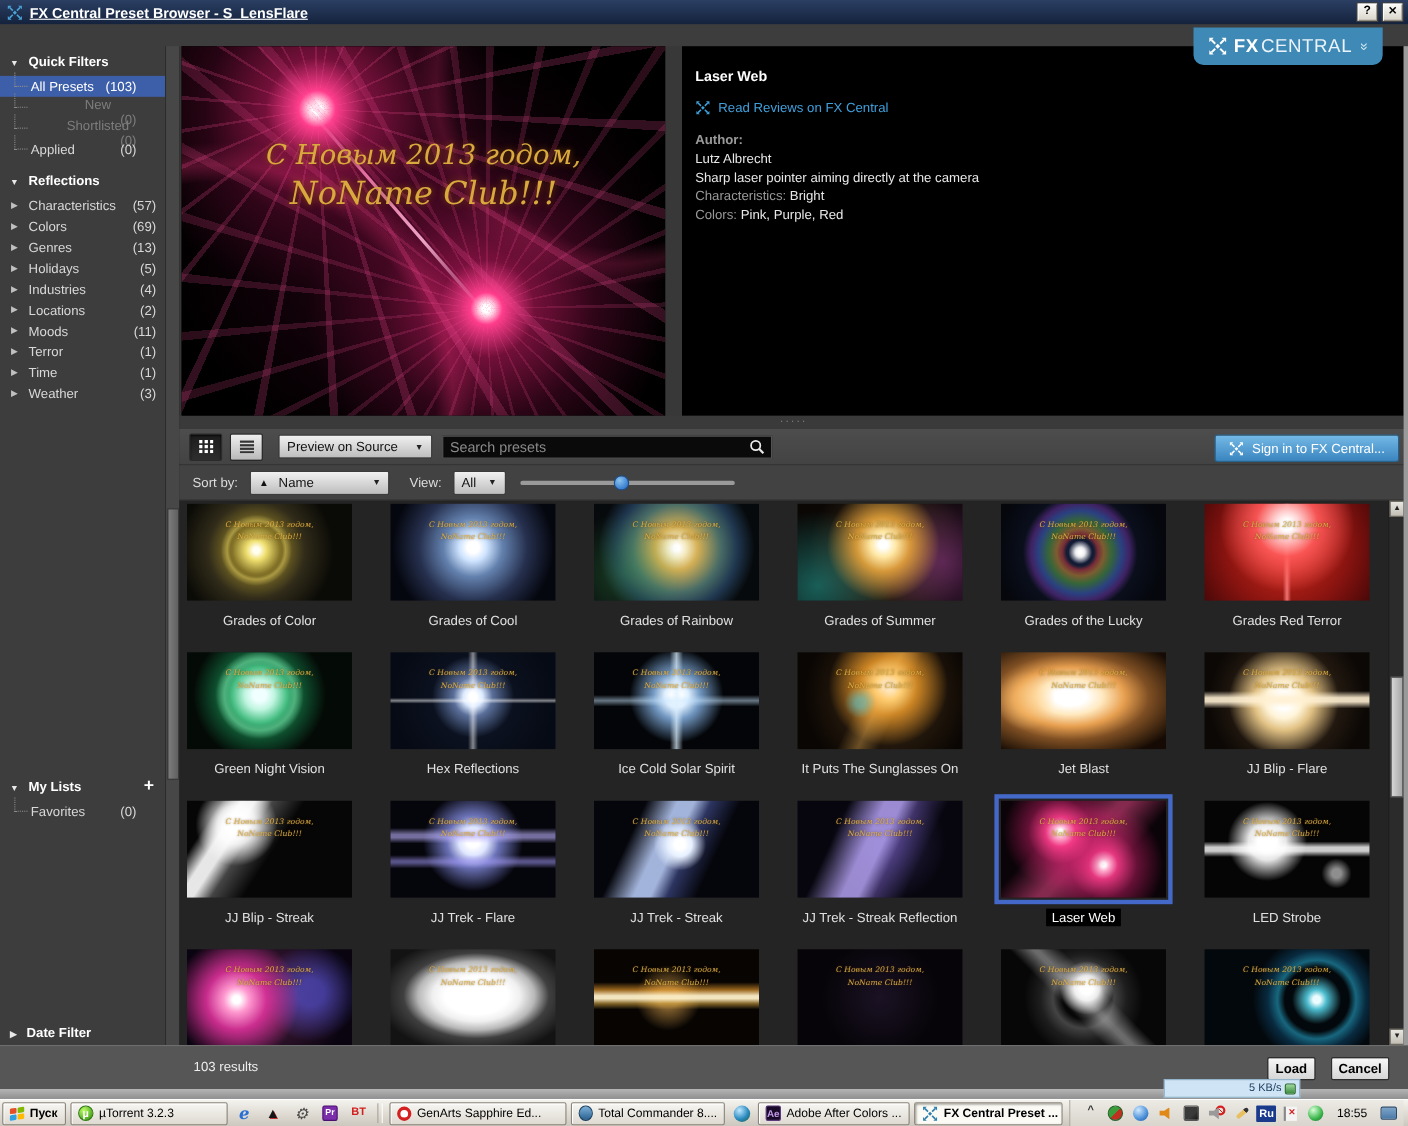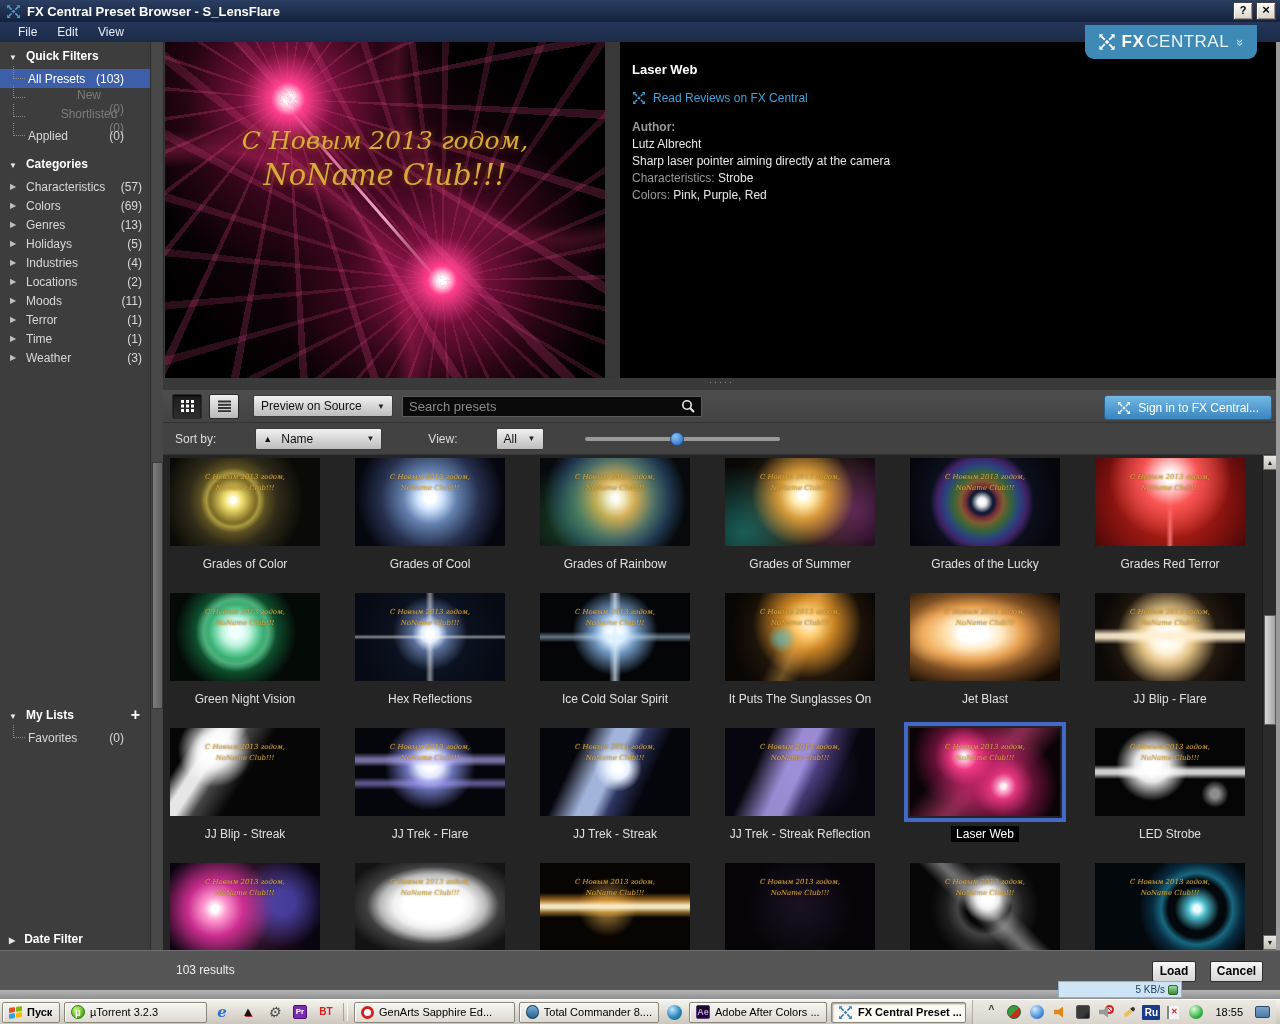--- a/index.html
+++ b/index.html
@@ -2,21 +2,21 @@
 <html><head>
 <meta charset="utf-8">
 <style>
   html,body{margin:0;padding:0;background:#222;}
   .page{position:relative;width:1280px;height:1024px;background:#3d3d3d;overflow:hidden;
         font-family:"Liberation Sans",sans-serif;cursor:default;}
   
   .titlebar{position:absolute;left:0;top:0;width:1280px;height:22px;
             background:linear-gradient(#2b3f63,#14223c);display:flex;align-items:center;padding:0 4px;box-sizing:border-box;}
   .tb-ico{width:15px;height:15px;color:#4aa3d8;margin:0 6px 0 2px;}
-  .tb-title{color:#fff;font-weight:bold;font-size:13px;flex:1;}
+  .tb-title{color:#fff;font-weight:bold;font-size:13px;flex:1;text-decoration:underline;}
   .tb-btn{width:18px;height:16px;margin-left:3px;background:linear-gradient(#fdfdfb,#d7d3c9);
           border:1px solid #404040;box-shadow:inset 1px 1px 0 #fff,inset -1px -1px 0 #9a9488;
           font:bold 11px/14px "Liberation Sans",sans-serif;text-align:center;color:#000;}
   .tb-help::before{content:"?";}
   .tb-close::before{content:"\00d7";font-size:13px;}
   .menubar{position:absolute;left:0;top:22px;width:1280px;height:20px;background:linear-gradient(#25365a,#1b2a47);
            display:flex;align-items:center;padding-left:8px;box-sizing:border-box;}
   .menu-item{color:#e8eef8;font-size:12px;padding:0 10px;height:20px;line-height:20px;}
   
   .sidebar{position:absolute;left:0;top:42px;width:150px;height:908px;background:#3d3d3d;border-right:1px solid #2c2c2c;}
@@ -90,21 +90,21 @@
   .dd-preview{width:140px;margin:0 9px 0 7px;}
   .search{width:300px;height:21px;background:#0a0a0a;border:1px solid #5a5a5a;display:flex;align-items:center;box-sizing:border-box;}
   .search input{flex:1;background:transparent;border:none;outline:none;color:#bbb;font-size:13px;padding:0 6px;font-family:"Liberation Sans",sans-serif;}
   .search input::placeholder{color:#8a8a8a;}
   .mag{width:16px;height:16px;margin-right:5px;color:#e8e8e8;}
   .signin{position:absolute;right:8px;top:5px;height:23px;padding:0 12px;border-radius:3px;
           background:linear-gradient(#74b9e6,#3a85c0);border:1px solid #26658f;display:flex;align-items:center;gap:7px;
           color:#fff;font-size:12px;}
   .signin .fx-icon{width:14px;height:14px;color:#fff;}
   .sortbar{position:absolute;left:163px;top:423px;width:1117px;height:32px;background:#424242;border-bottom:1px solid #333;
-           display:flex;align-items:center;box-sizing:border-box;color:#ddd;font-size:12px;gap:28px;}
+           display:flex;align-items:center;box-sizing:border-box;color:#ddd;font-size:12px;}
   .sortbar .lbl{margin-left:12px;}
   .dd-sort{width:127px;margin-left:11px;}
   .dd-sort .sarr{font-size:9px;margin-right:9px;}
   .dd-sort .sarr::before{content:"\25B2";}
   .dd-view{width:48px;margin-left:10px;}
   .sortbar .lbl2{margin-left:18px;}
   .slider{position:relative;width:195px;height:14px;margin-left:13px;}
   .slider .track{position:absolute;left:0;right:0;top:5px;height:4px;background:#9a9a9a;border-radius:2px;}
   .slider .knob{position:absolute;left:85px;top:0;width:14px;height:14px;border-radius:50%;
                 background:radial-gradient(circle at 35% 30%,#8cc4f0,#3a7fd0 70%);border:1px solid #1e4c86;box-sizing:border-box;}
@@ -266,25 +266,20 @@
             <path d="M14.8 14.8h-3.6l3.6-3.6z"></path>
             <rect x="6.6" y="6.6" width="2.8" height="2.8" transform="rotate(45 8 8)"></rect>
           </g>
         </svg>
       </span>
     <span class="tb-title">FX Central Preset Browser - S_LensFlare</span>
     <span class="tb-btn tb-help"></span>
     <span class="tb-btn tb-close"></span>
   </div>
 
-  <div class="menubar">
-    <span class="menu-item">File</span>
-    <span class="menu-item">Edit</span>
-    <span class="menu-item">View</span>
-  </div>
 
   <div class="sidebar">
     <div class="side-sec" style="top:4px">
       <div class="side-header">
         <span class="tri-d"></span>
         <span>Quick Filters</span>
       </div>
       <div class="side-items" id="qf-items">
           <div class="side-item selected">
             <span class="elbow"></span>
@@ -304,21 +299,21 @@
           <div class="side-item">
             <span class="elbow"></span>
             <span class="si-label">Applied</span>
             <span class="si-count">(0)</span>
           </div>
         </div>
     </div>
     <div class="side-sec" style="top:112px">
       <div class="side-header">
         <span class="tri-d"></span>
-        <span>Categories</span>
+        <span>Reflections</span>
       </div>
       <div class="side-items" id="cat-items">
           <div class="side-item cat">
             <span class="tri"></span>
             <span class="si-label">Characteristics</span>
             <span class="si-count">(57)</span>
           </div>
           <div class="side-item cat">
             <span class="tri"></span>
             <span class="si-label">Colors</span>
@@ -418,21 +413,21 @@
               <rect x="6.6" y="6.6" width="2.8" height="2.8" transform="rotate(45 8 8)"></rect>
             </g>
           </svg>
         </span>
       <span>Read Reviews on FX Central</span>
     </div>
     <div class="dt-label">Author:</div>
     <div class="dt-val">Lutz Albrecht</div>
     <div class="dt-val">Sharp laser pointer aiming directly at the camera</div>
     <div class="dt-sub">
-      <span>Characteristics:</span> <b>Strobe</b>
+      <span>Characteristics:</span> <b>Bright</b>
     </div>
     <div class="dt-sub">
       <span>Colors:</span> <b>Pink, Purple, Red</b>
     </div>
   </div>
 
   <div class="banner">
     <span class="fx-icon">
         <svg viewBox="0 0 16 16">
           <g stroke="currentColor" stroke-width="1.6" fill="none">

